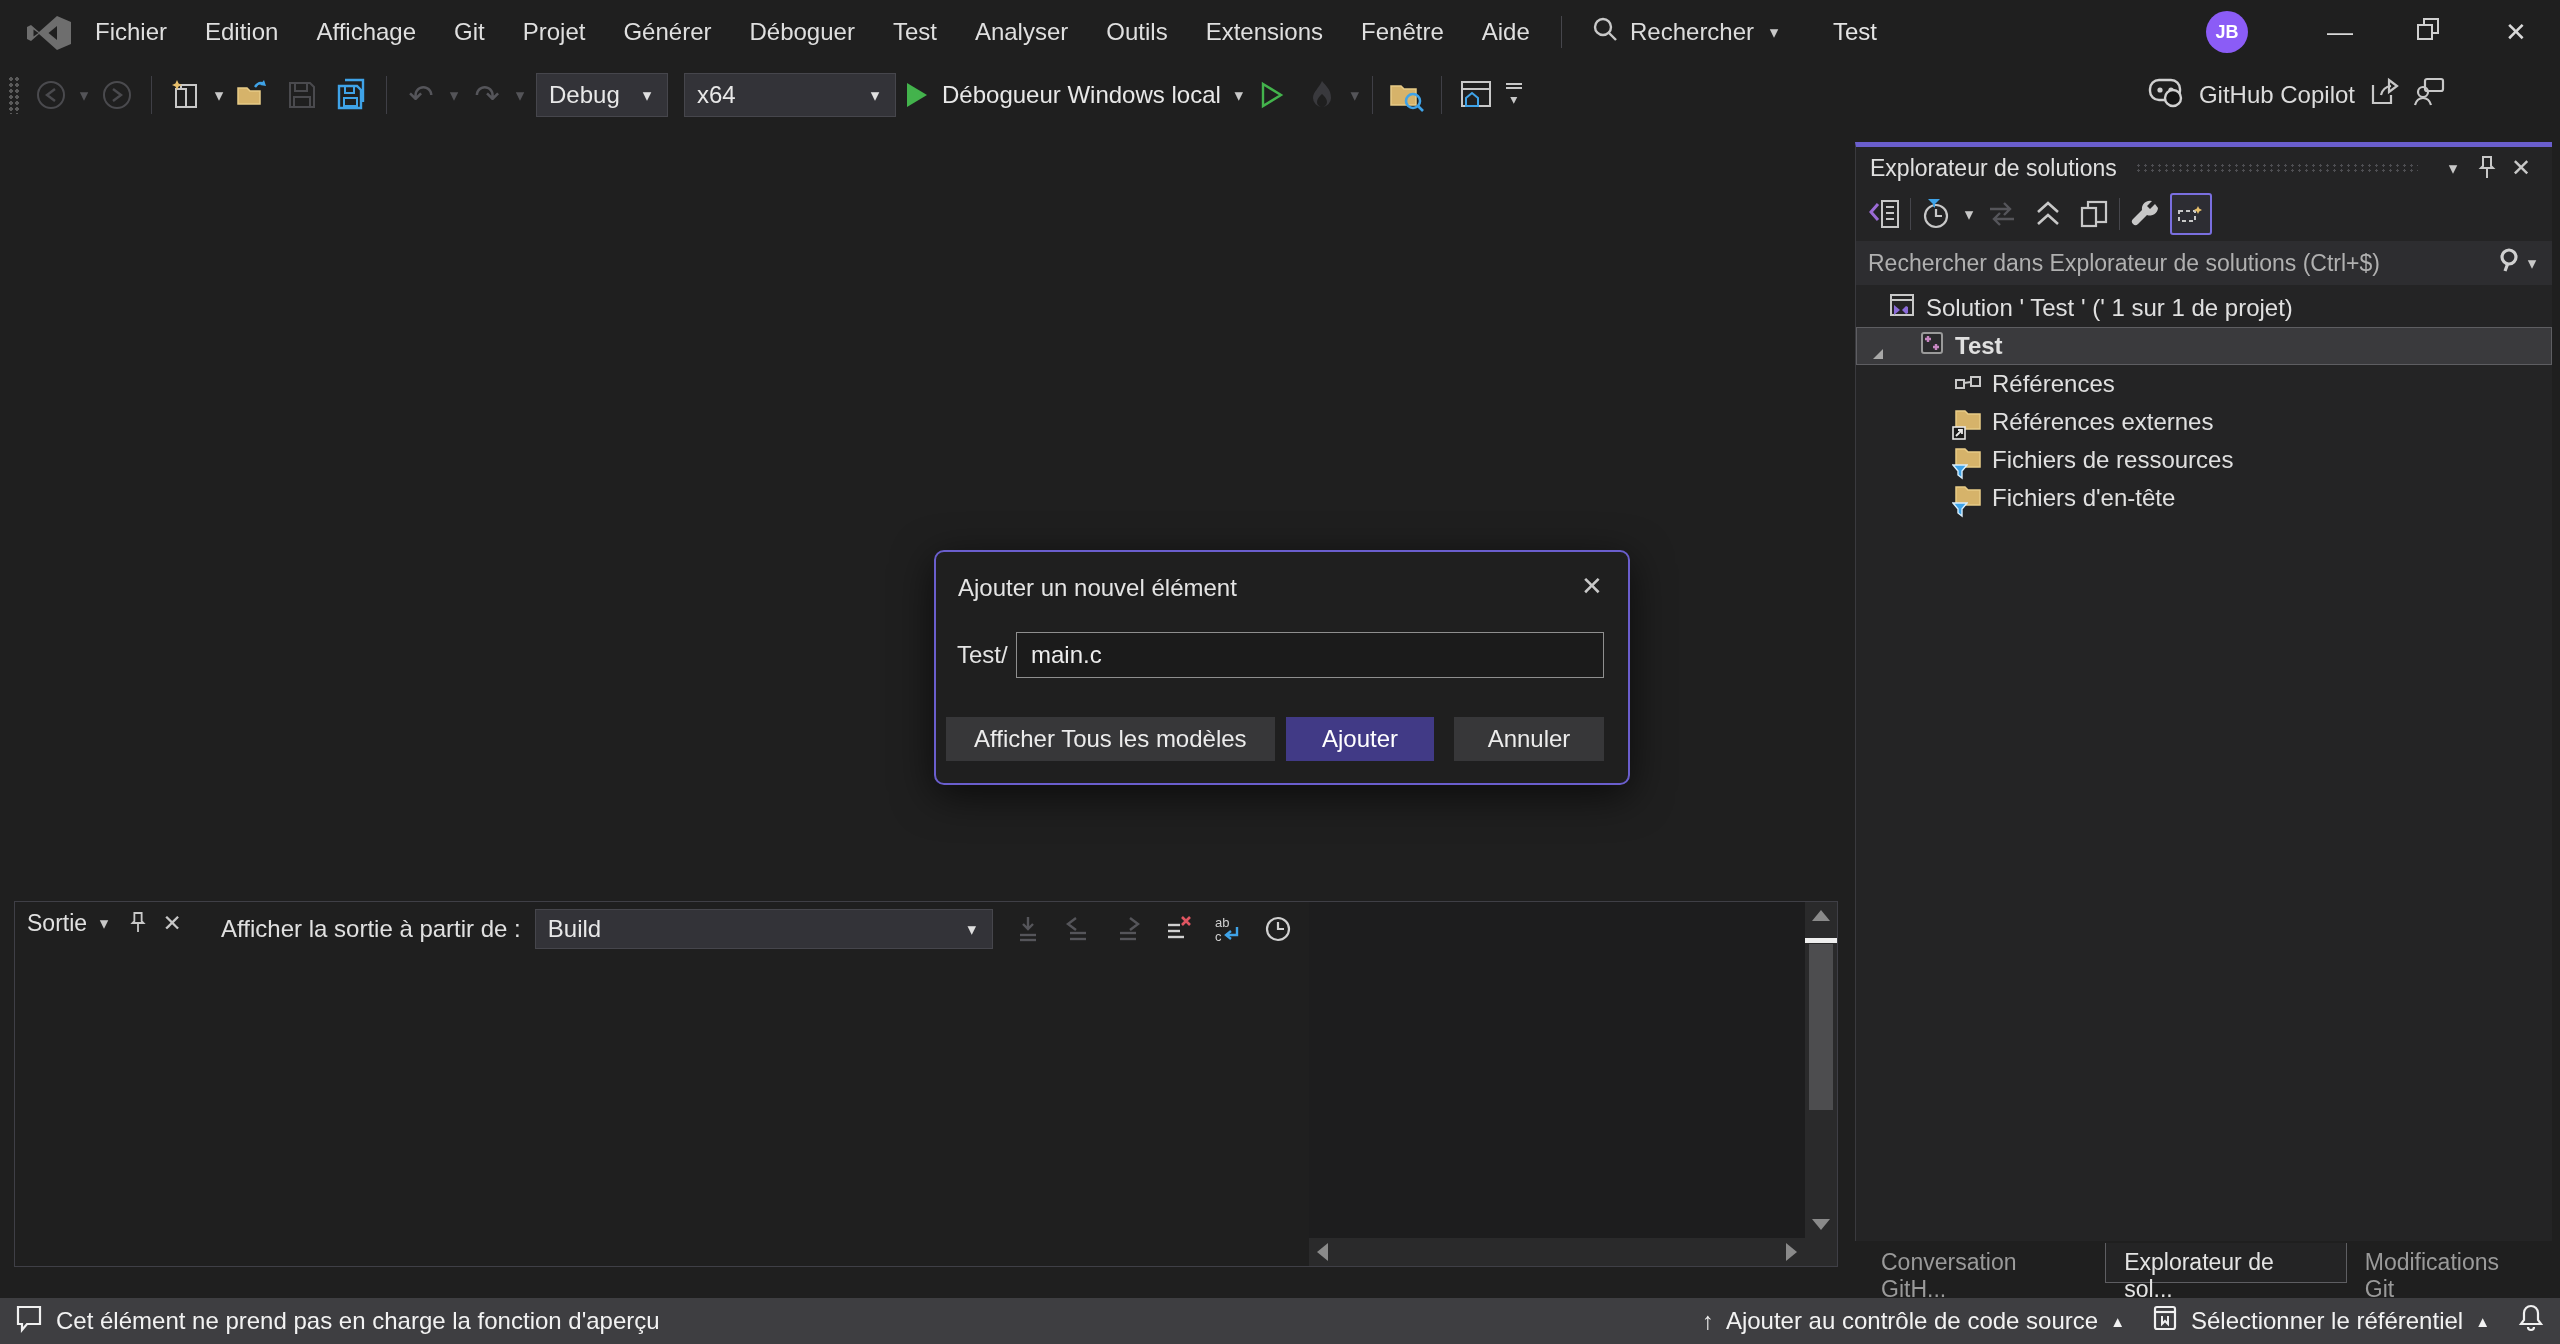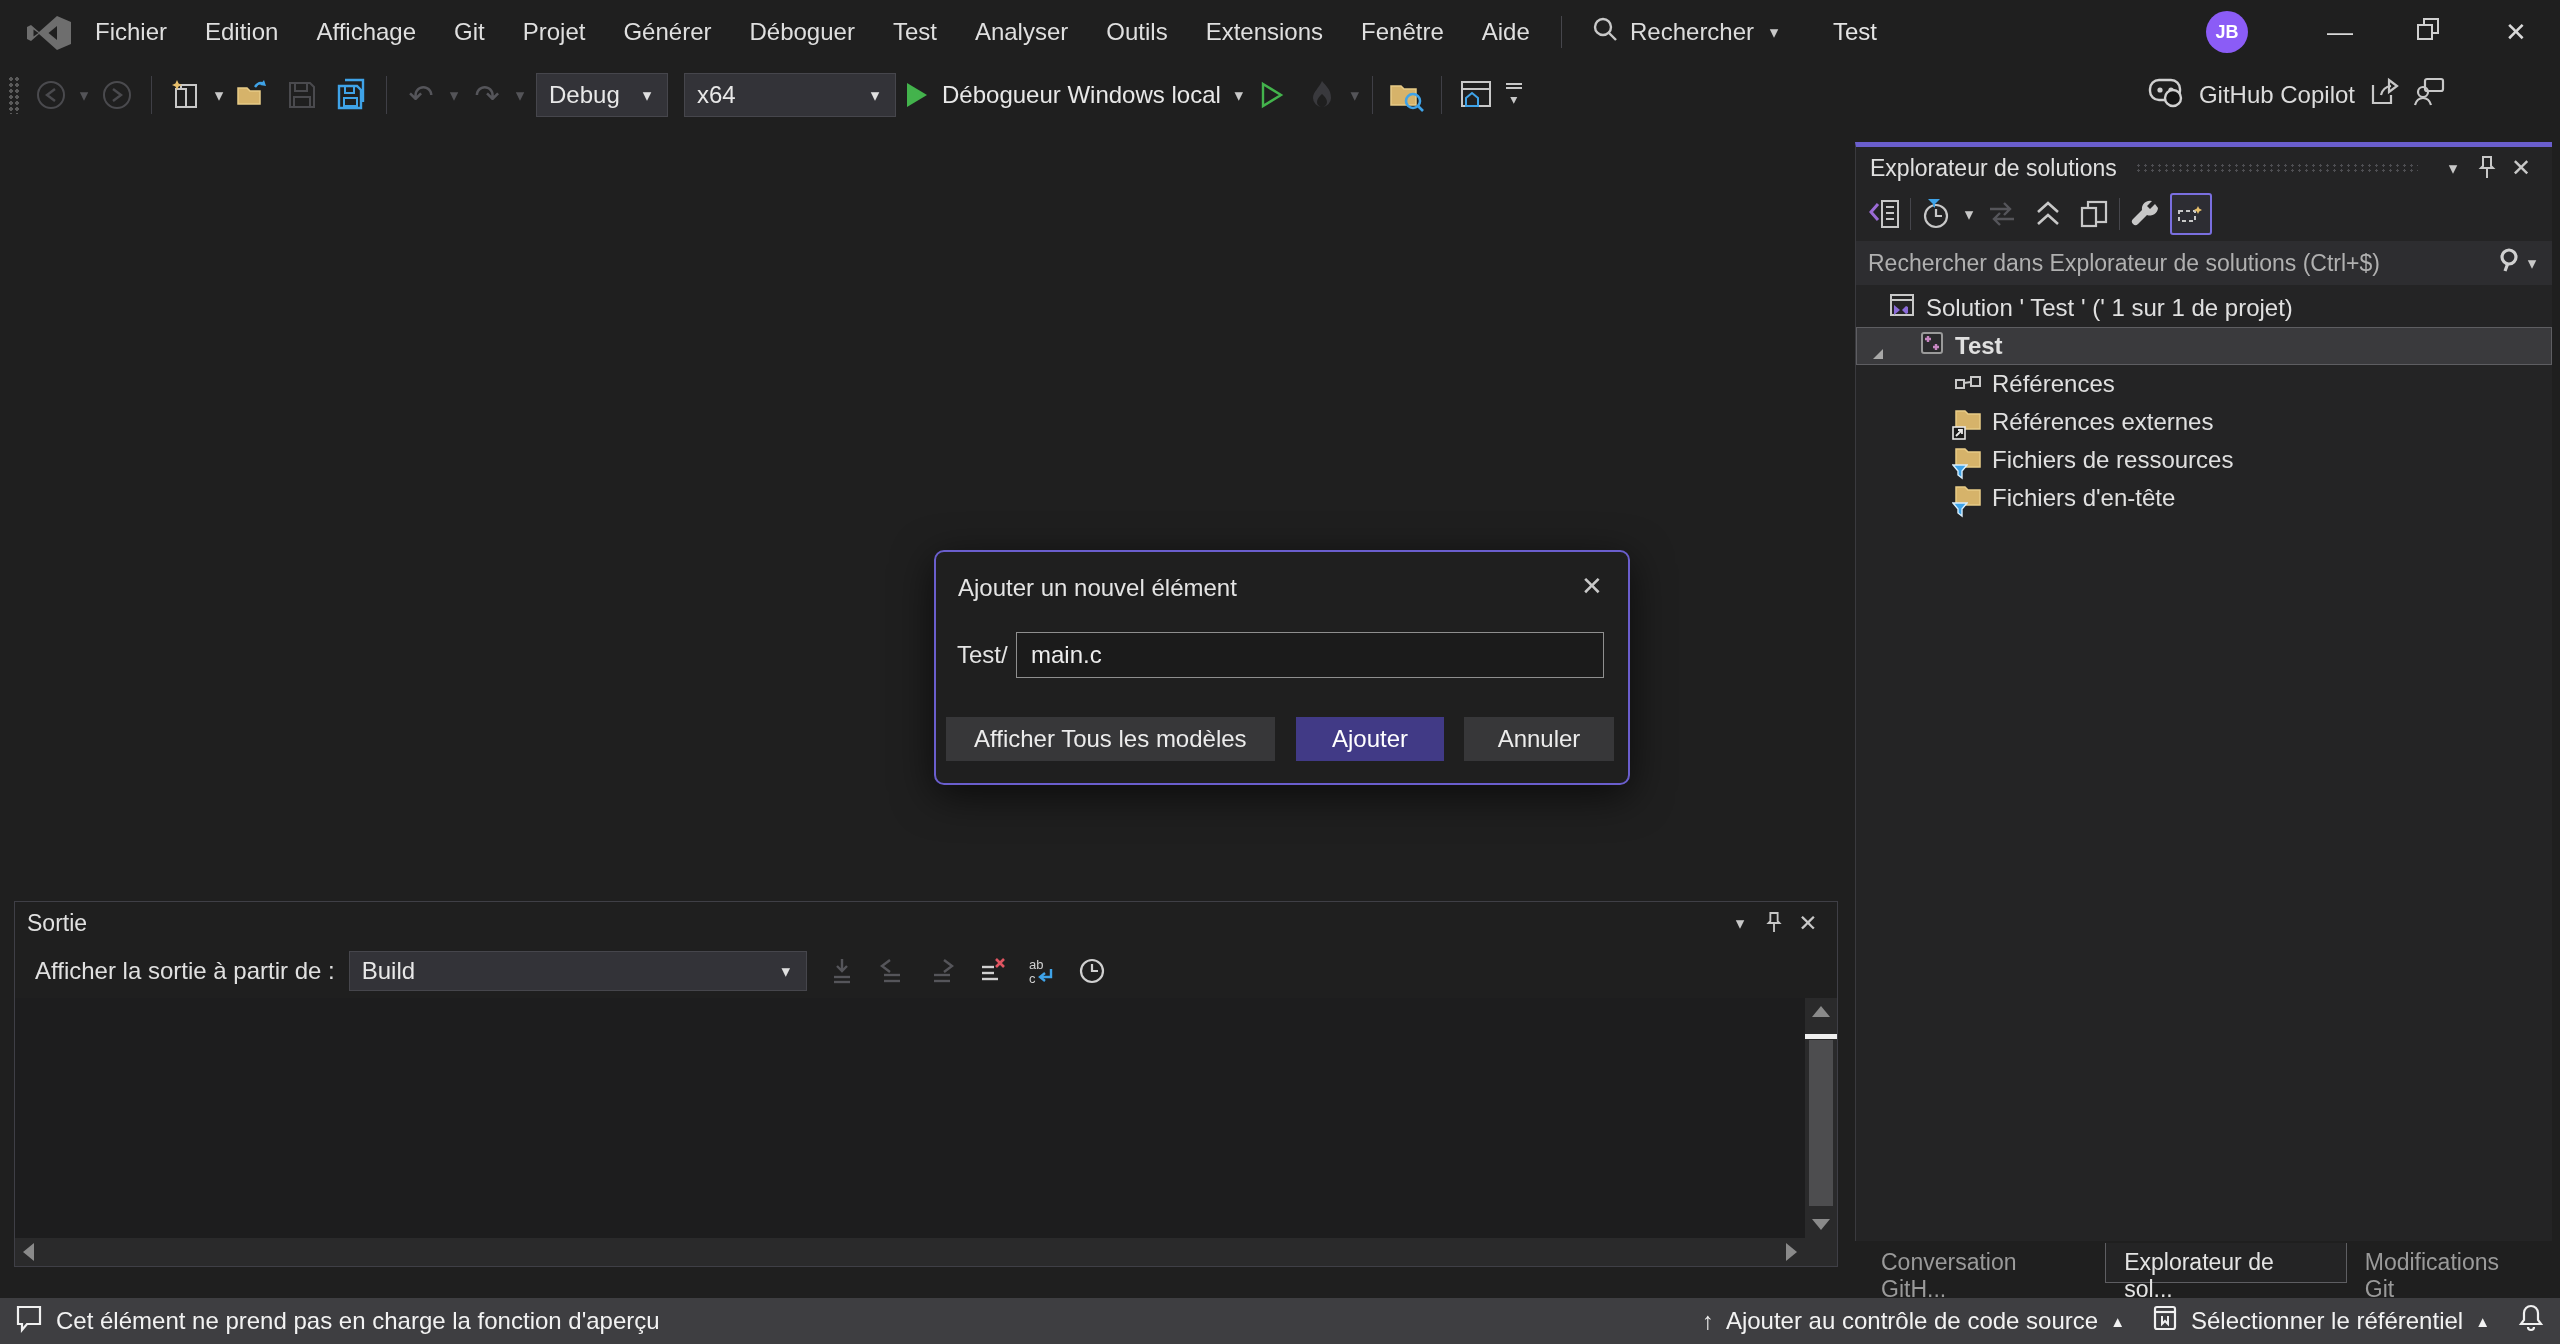--- a/index.html
+++ b/index.html
@@ -51,21 +51,21 @@
   .se-search .ph { flex:1; color:#b0b0b0; font-size:23px; white-space:nowrap; overflow:hidden; }
   .tree { flex:1; overflow:hidden; font-size:24px; }
   .trow { height:38px; display:flex; align-items:center; gap:10px; color:#e0e0e0; white-space:nowrap; }
   .trow.sel { background:#3a3a3d; border:1px solid #5e5e62; font-weight:bold; }
   .exp { width:14px; height:14px; margin-left:14px; }
   .pane-tabs { left:1855px; top:1241px; width:697px; height:44px; display:flex; align-items:center; padding-left:8px; font-size:23px; }
   .ptab { padding:6px 18px 0 18px; height:40px; color:#9a9a9a; }
   .ptab.active { color:#e4e4e4; border:1px solid #5e5e62; border-top:none; background:#242425; }
 
   
-  .outpanel { left:14px; top:901px; width:1824px; height:366px; border:1px solid #3f3f46; background:#1f1f1f; display:flex; flex-direction:column; }
+  .outpanel { left:14px; top:901px; width:1824px; height:366px; border:1px solid #3f3f46; background:#1f1f1f; display:flex; flex-direction:row; }
   .out-title { height:42px; display:flex; align-items:center; padding:0 12px; }
   .out-toolbar { height:54px; display:flex; align-items:center; padding:0 6px; }
   .out-body { flex:1; position:relative; background:#1d1d1e; }
   .vscroll { position:absolute; right:0; top:0; bottom:28px; width:32px; background:#2a2a2b; }
   .vthumb { position:absolute; left:4px; right:4px; top:42px; height:166px; background:#4d4d4f; }
   .vline { position:absolute; left:0; right:0; top:36px; height:5px; background:#efefef; }
   .hscroll { position:absolute; left:0; right:32px; bottom:0; height:28px; background:#2a2a2b; }
   .corner { position:absolute; right:0; bottom:0; width:32px; height:28px; background:#2a2a2b; }
   .tri { width:0; height:0; display:inline-block; }
   .tri-up    { border-left:9px solid transparent; border-right:9px solid transparent; border-bottom:11px solid #8a8a8a; }
@@ -76,21 +76,21 @@
 
   
   .dialog { left:934px; top:550px; width:696px; height:235px; background:#1f1f1f; border:2px solid #6a5ecd; border-radius:10px; box-shadow:0 10px 40px rgba(0,0,0,.65); }
   .dlg-title { left:22px; top:22px; color:#e4e4e4; }
   .dlg-close { right:16px; top:14px; width:40px; height:40px; color:#c8c8c8; font-size:26px; }
   .dlg-label { left:21px; top:80px; height:46px; line-height:46px; color:#e4e4e4; }
   .dlg-input { left:80px; top:80px; right:24px; height:46px; background:#1b1b1b; border:1px solid #8f8f8f; color:#ececec; font-size:24px; font-family:"Liberation Sans", sans-serif; padding:0 14px; position:absolute; }
   .btn { height:44px; font-size:24px; font-family:"Liberation Sans", sans-serif; border:none; color:#ececec; background:#373739; padding:0 28px; cursor:default; }
   .btn.primary { background:#413a86; color:#fff; }
   .dlg-btn1 { left:10px; bottom:22px; }
-  .dlg-btn-group { right:14px; bottom:22px; display:flex; gap:20px; }
+  .dlg-btn-group { right:24px; bottom:22px; display:flex; gap:20px; }
 
   
   .statusbar { left:0; bottom:0; width:2560px; height:46px; background:#3e3e41; display:flex; align-items:center; color:#f2f2f2; }
   .sb-right { margin-left:auto; display:flex; align-items:center; gap:12px; padding-right:16px; }
   .tri-up-s { font-size:15px; color:#f2f2f2; }
 </style>
 </head>
 <body>
 
 <header class="r titlebar">

